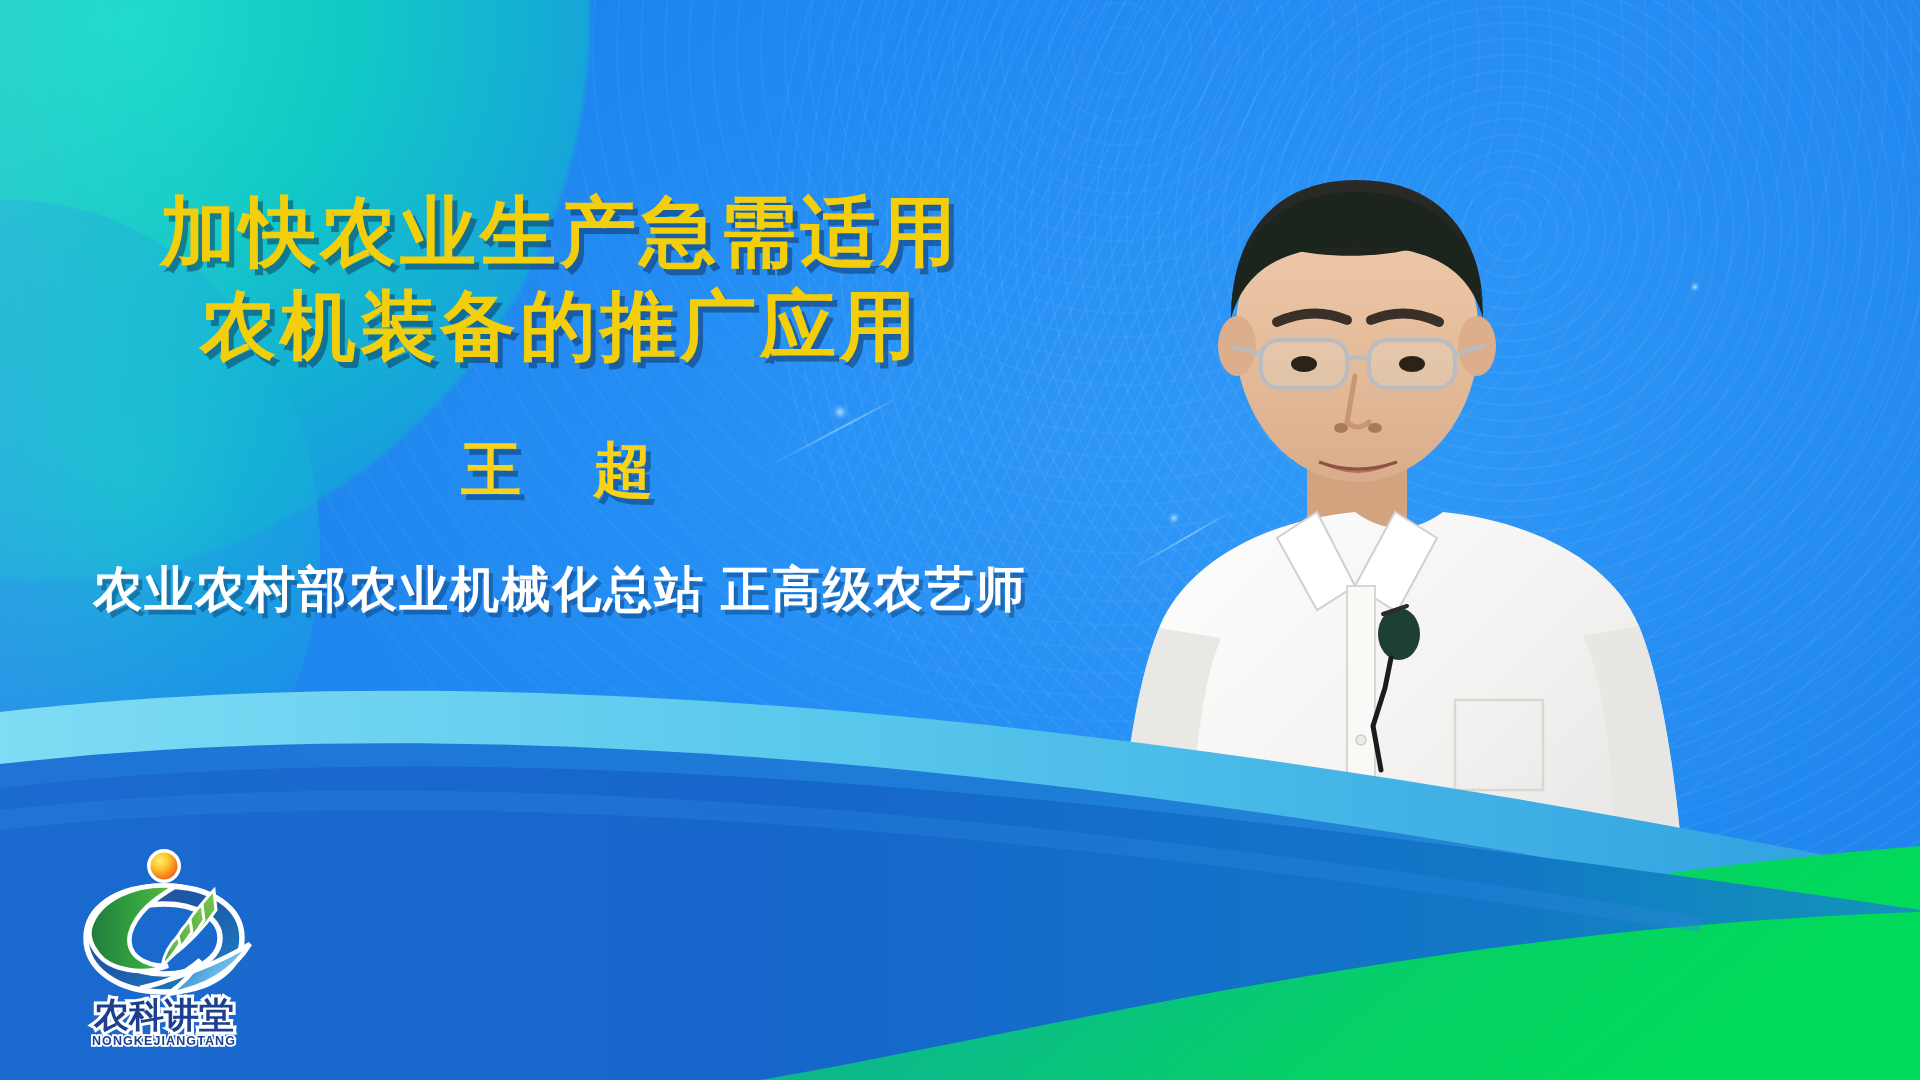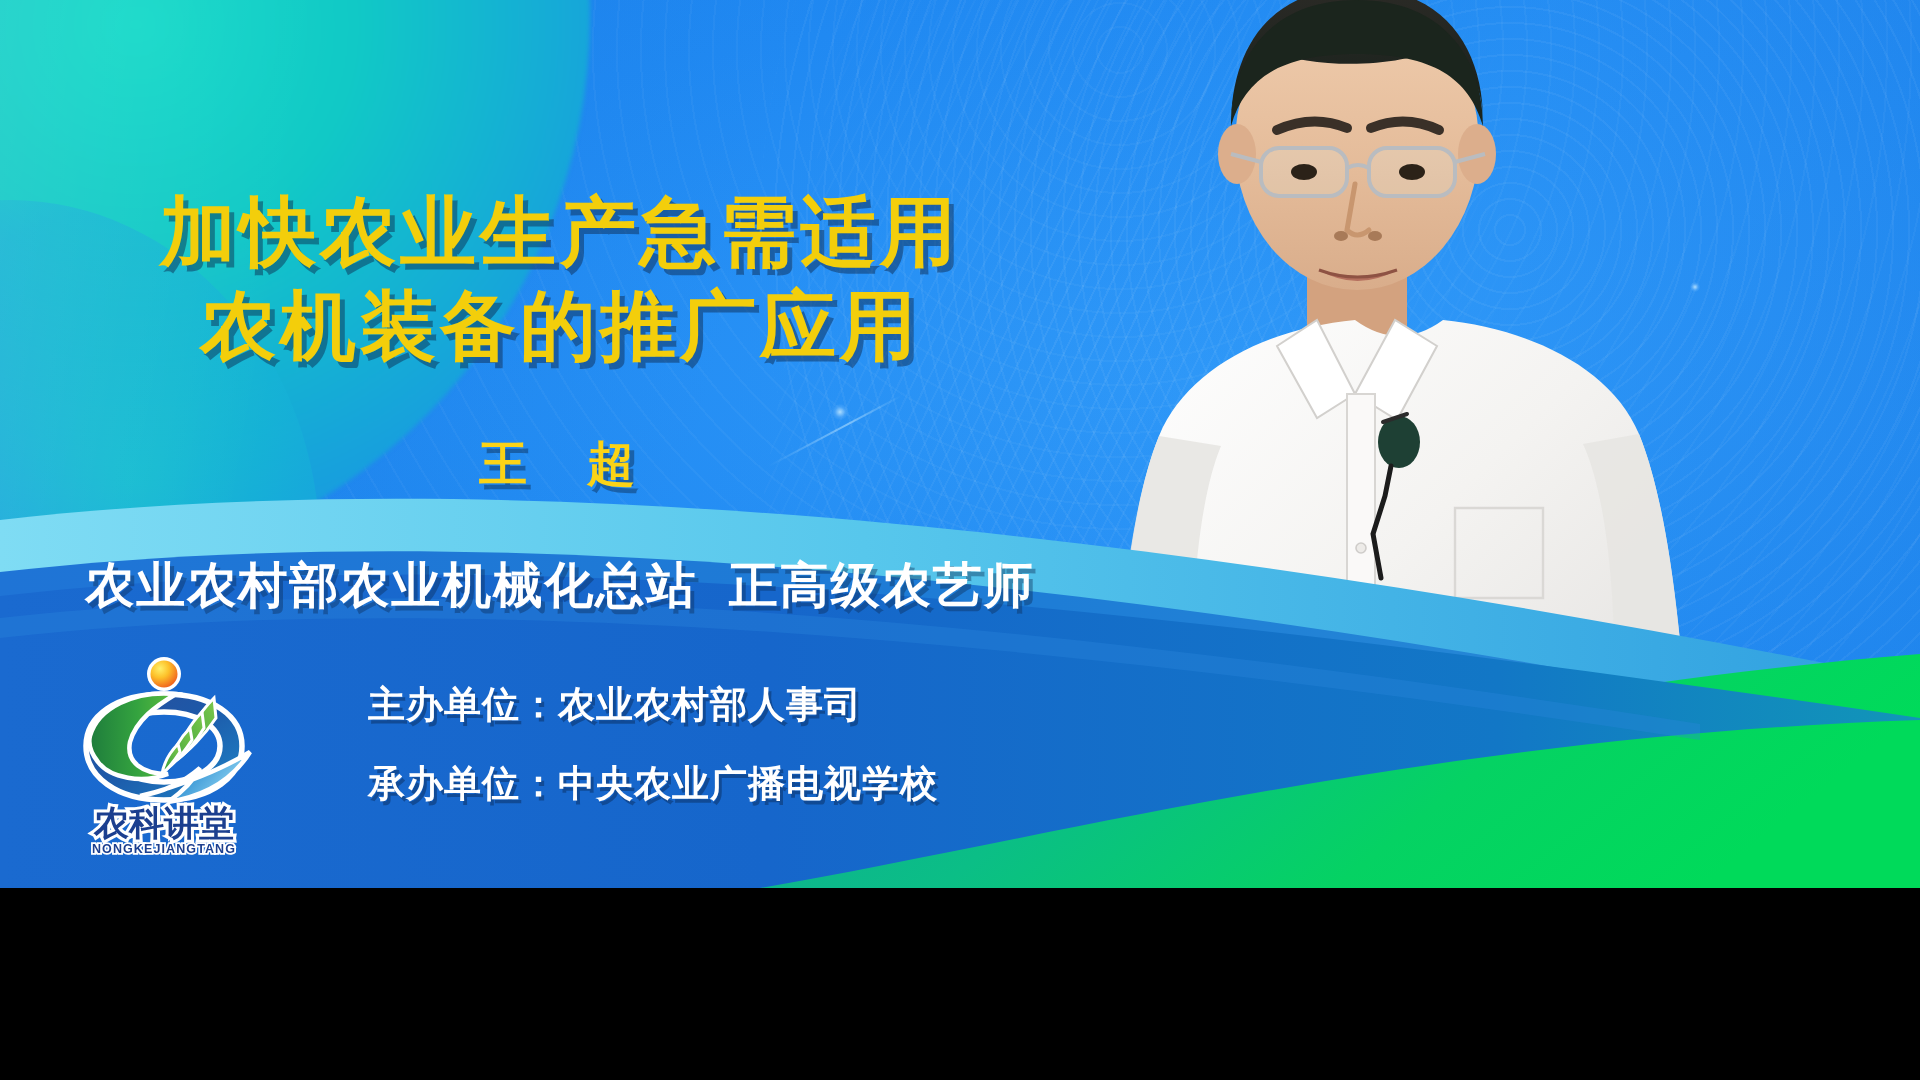--- a/index.html
+++ b/index.html
@@ -1,20 +1,20 @@
 <!DOCTYPE html>
 <html><head>
 <meta charset="utf-8">
 <style>
   * { margin:0; padding:0; box-sizing:border-box; }
   html,body{ width:1920px; height:1080px; overflow:hidden; background:#000; }
   body{ font-family:"Liberation Sans","DejaVu Sans",sans-serif; }
 
   #stage{
-    position:relative; width:1920px; height:888px; overflow:hidden;
+    position:relative; width:1920px; height:1080px; overflow:hidden;
     background:#1f8cf5;
   }
 
   
   .bg-base{
     position:absolute; inset:0;
     background:
       radial-gradient(120% 90% at 62% 42%, #2b95f7 0%, #2089f2 45%, #1a7de9 100%);
   }
   
@@ -106,39 +106,38 @@
     text-shadow:5px 6px 0 rgba(10,35,70,.45);
     white-space:nowrap;
   }
   .title-l1{ position:absolute; left:0; right:0; top:186px; }
   .title-l2{ position:absolute; left:0; right:0; top:280px; }
 
   .speaker{
     position:absolute; left:0; right:0; top:440px;
     font-weight:bold;
     color:#FBD316;
-    font-size:48px;
+    font-size:60px;
     line-height:1;
     text-align:center;
     letter-spacing:6px;
     text-shadow:5px 6px 0 rgba(10,35,70,.42);
     white-space:pre;
   }
 
   .affiliation{
     position:absolute; left:0; right:0; top:565px;
     font-weight:bold;
     color:#FFFFFF;
     font-size:49px;
     line-height:1;
     text-align:center;
     letter-spacing:2px;
     text-shadow:4px 5px 0 rgba(10,40,80,.38);
     white-space:nowrap;
-    font-family:Liberation Mono, monospace;
   }
 
   
   .footer-lines{
     position:absolute; left:368px; bottom:86px; width:760px;
   }
   .footer-line{
     color:#FFFFFF; font-weight:bold; font-size:37px; line-height:1;
     letter-spacing:1px; white-space:nowrap;
     text-shadow:3px 4px 0 rgba(8,40,85,.45);
@@ -297,24 +296,20 @@
     </svg>
   </div>
 
   <div class="textblock">
     <div class="title title-l1">加快农业生产急需适用</div>
     <div class="title title-l2">农机装备的推广应用</div>
     <div class="speaker">王　超</div>
     <div class="affiliation">农业农村部农业机械化总站 正高级农艺师</div>
   </div>
 
-  <div class="footer-lines">
-    <div class="footer-line">主办单位：农业农村部人事司</div>
-    <div class="footer-line">承办单位：中央农业广播电视学校</div>
-  </div>
 
   <div class="logo">
     <svg viewBox="0 0 200 210" xmlns="http://www.w3.org/2000/svg">
       <defs>
         <radialGradient id="sunG" cx="35%" cy="30%" r="75%">
           <stop offset="0%" stop-color="#FFF06A"></stop>
           <stop offset="45%" stop-color="#FDC12A"></stop>
           <stop offset="100%" stop-color="#F0601C"></stop>
         </radialGradient>
         <linearGradient id="ringG" x1="0" y1="0" x2="1" y2="1">

